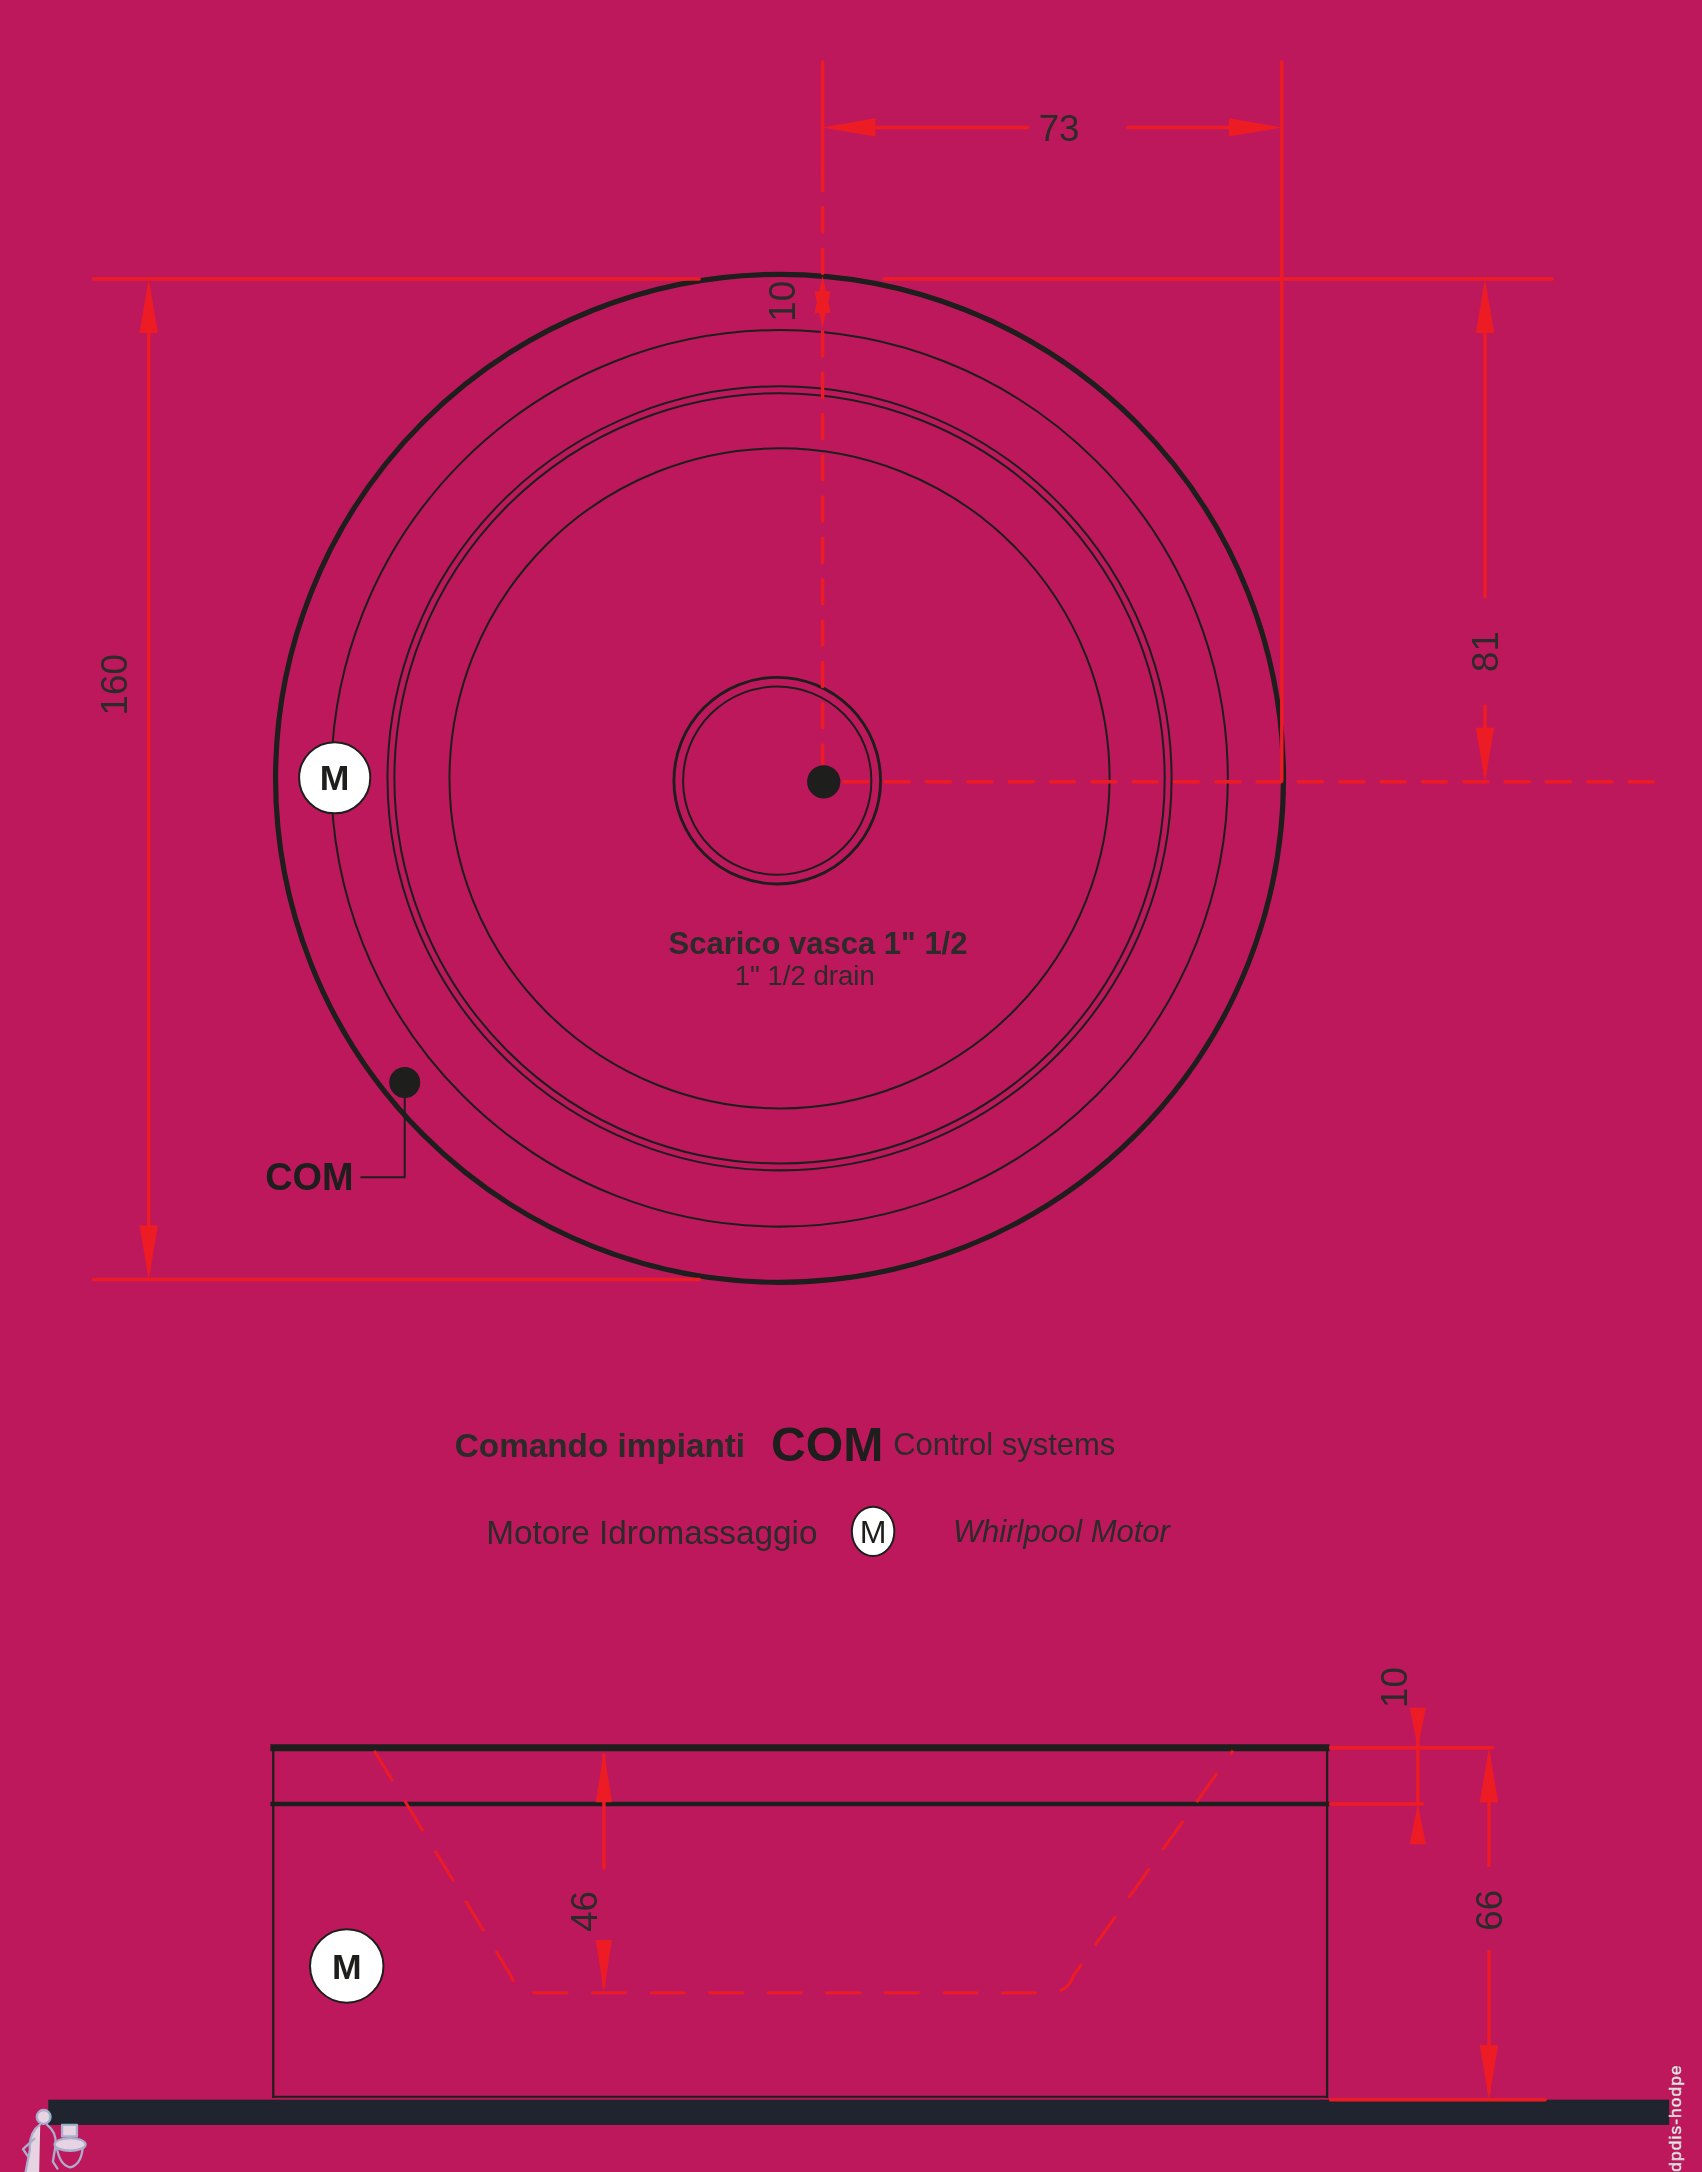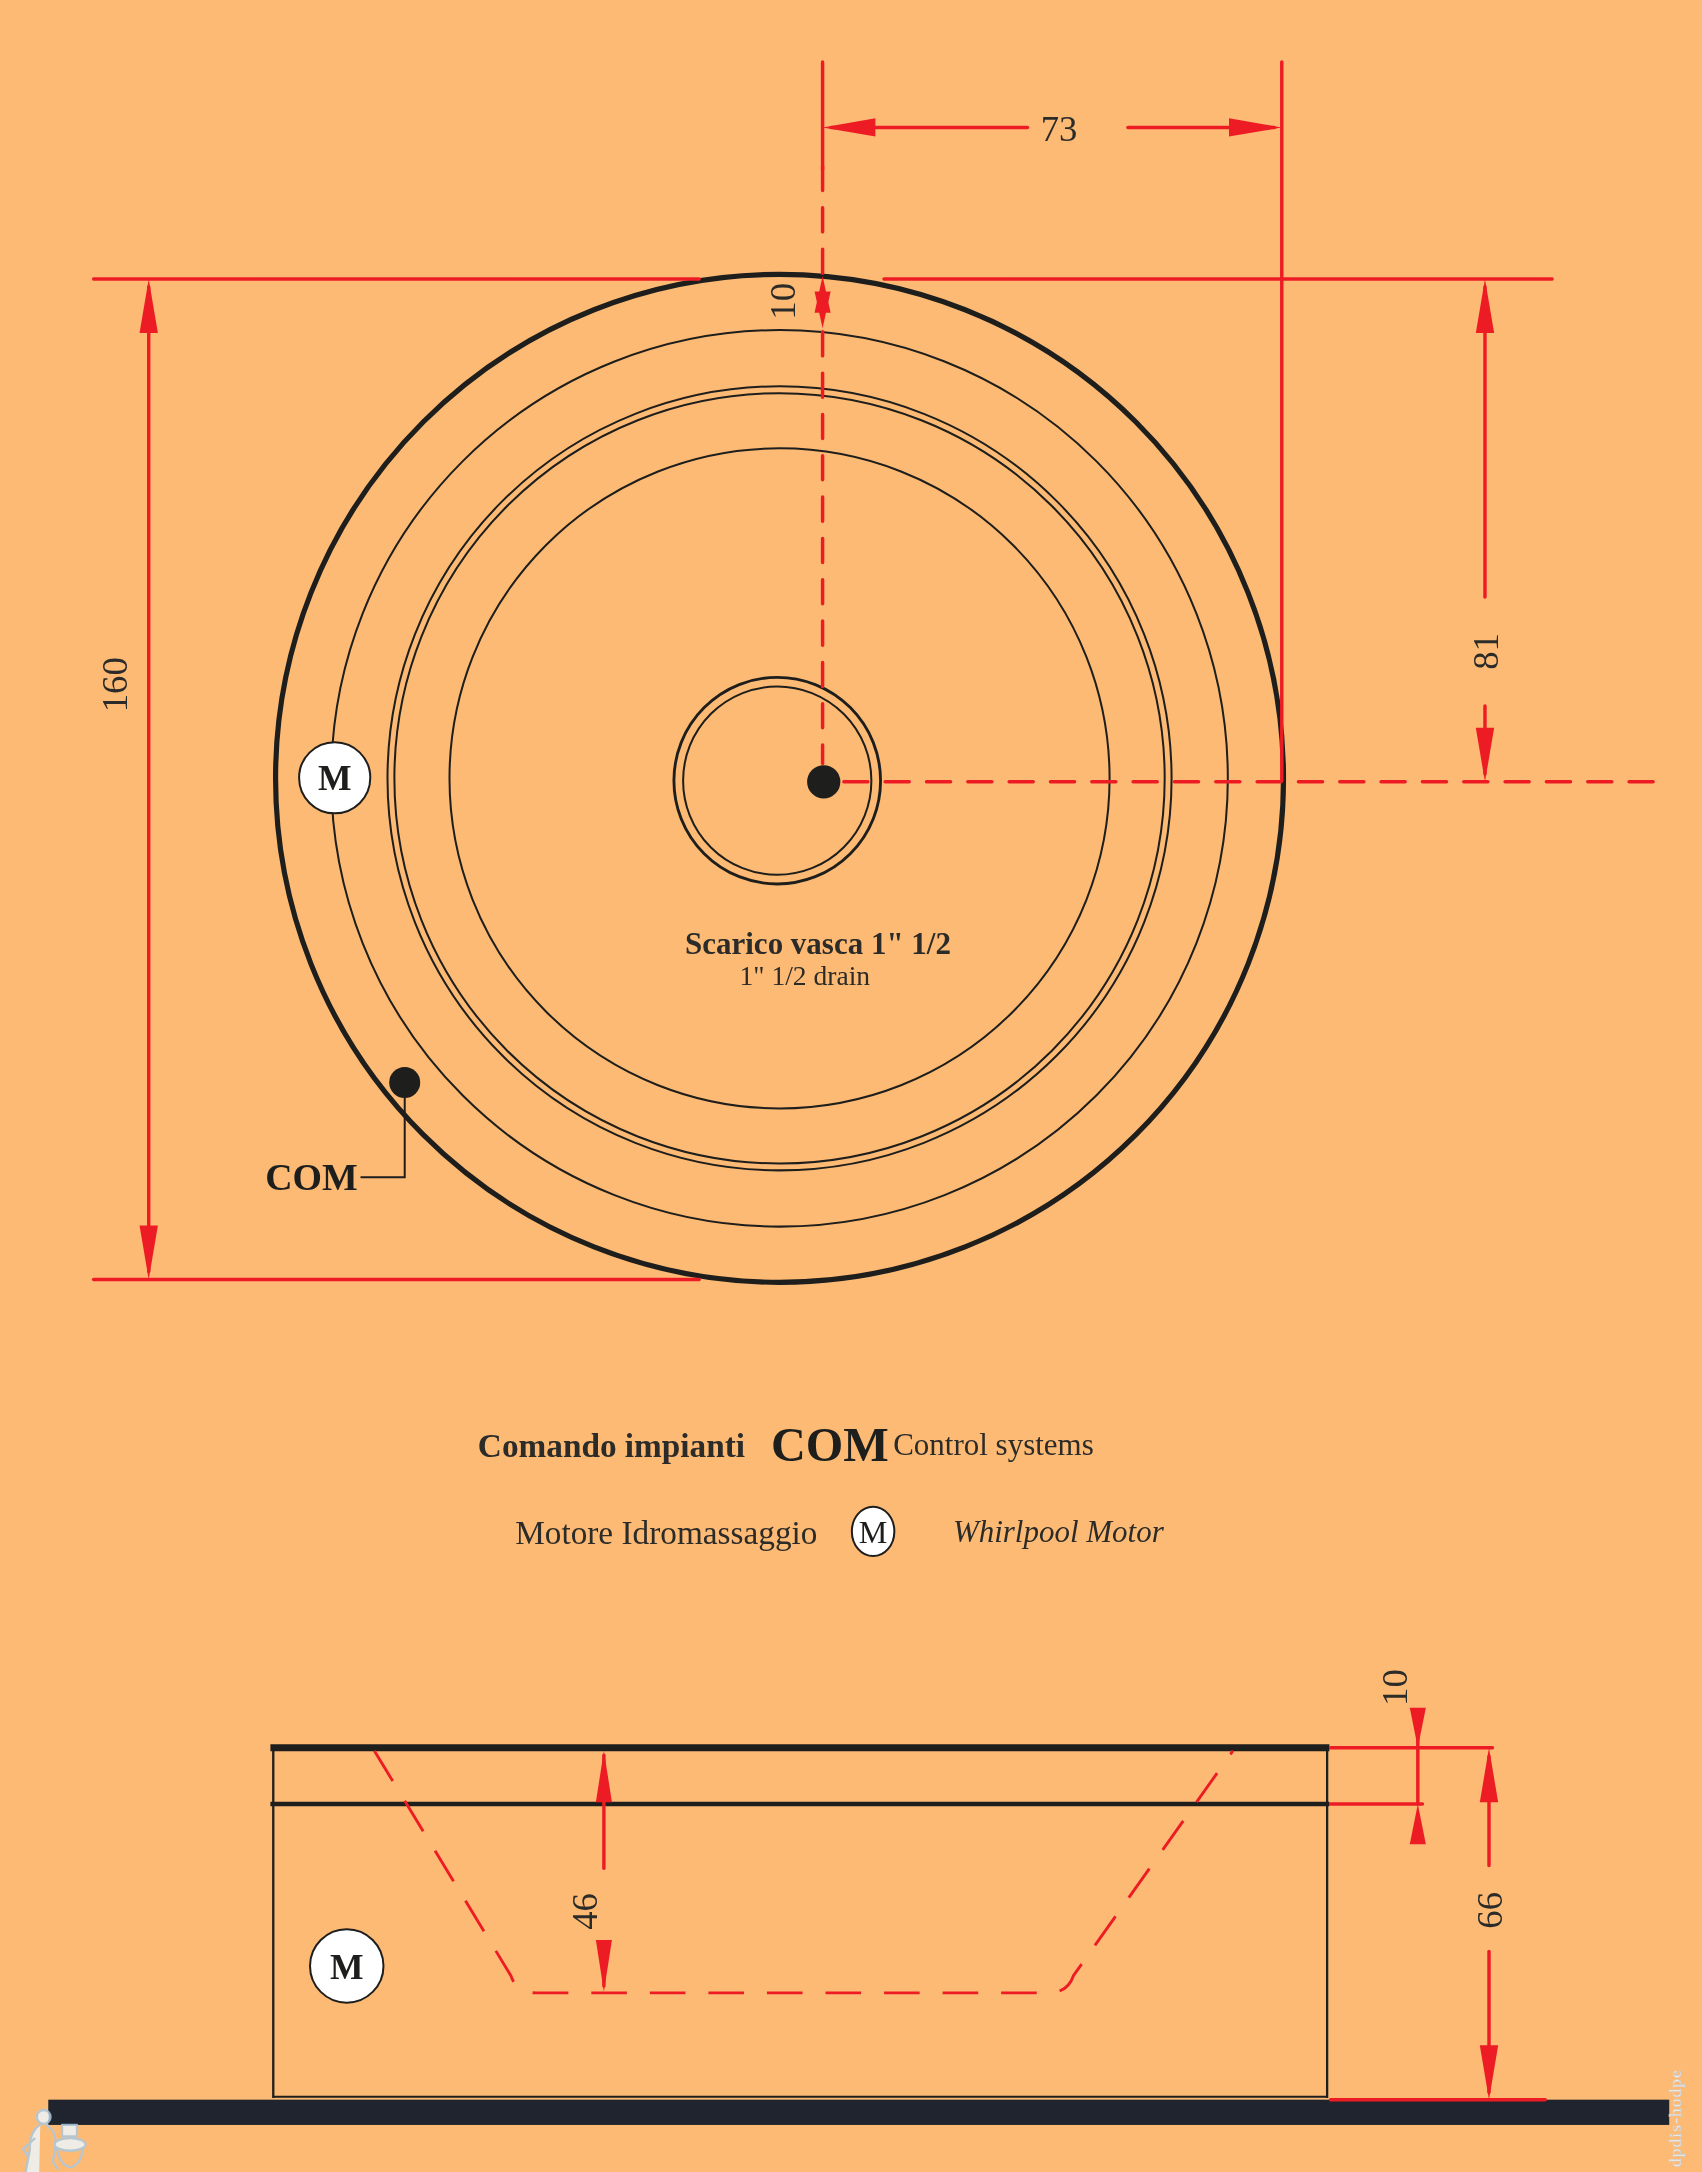--- a/index.html
+++ b/index.html
@@ -1,17 +1,17 @@
 <!DOCTYPE html>
 <html style="font-size:9.2px"><head>
 <meta charset="utf-8">
 <style>
   html,body{margin:0;padding:0;background:#ffffff;}
-  .sheet{position:relative;width:1702px;height:2172px;background:#fdba74;overflow:hidden;
-         font-family:Liberation Serif, serif;}
+  .sheet{position:relative;width:1702px;height:2172px;background:#be185d;overflow:hidden;
+         font-family:Liberation Sans, sans-serif;}
   svg{display:block;}
   
   .blk   {stroke:#1e1e1c;fill:none;}
   .blk-bold{stroke-width:9;}
   .blk-med {stroke-width:8;}
   .blk-thin{stroke-width:3.5;}
   .red   {stroke:#ed1c24;fill:none;stroke-width:6;stroke-linecap:round;}
   .red-dash{stroke-dasharray:42 30;}
   .red-profile{stroke:#ed1c24;fill:none;stroke-width:5;stroke-dasharray:62 40;}
   .red-fill{fill:#ed1c24;stroke:none;}

